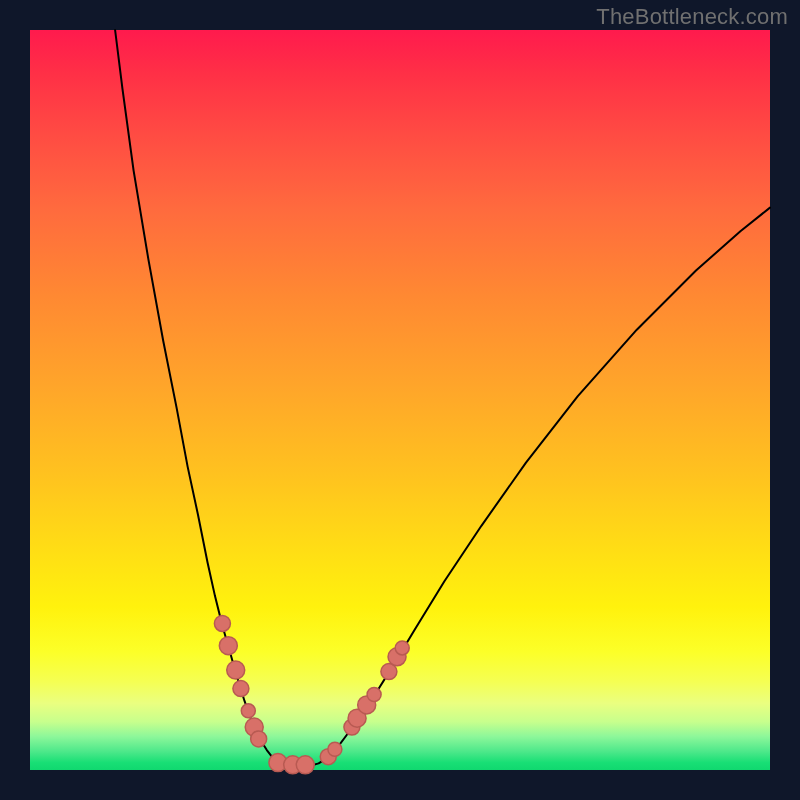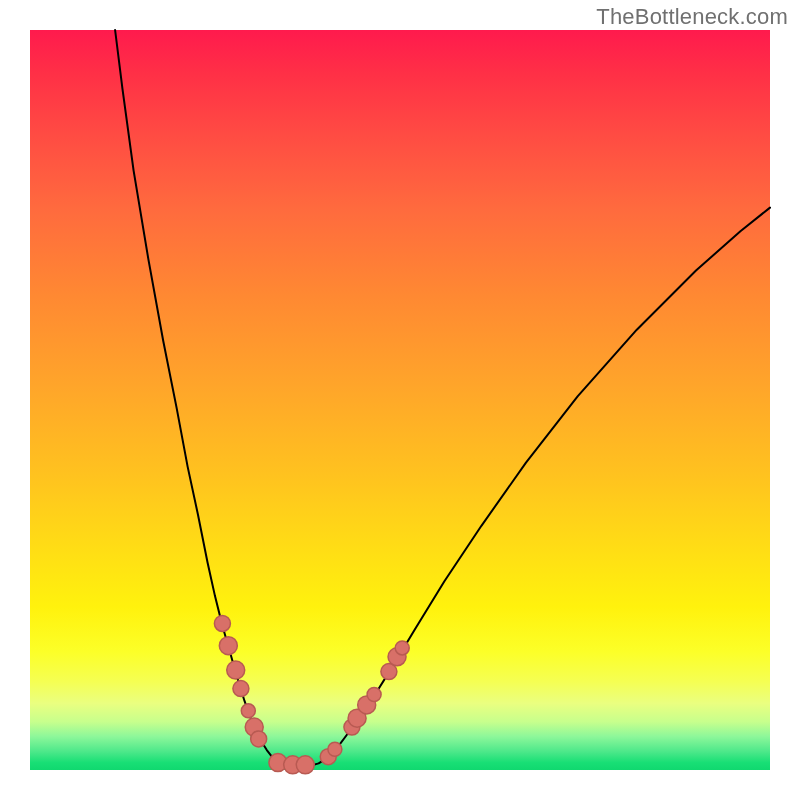--- a/index.html
+++ b/index.html
@@ -8,21 +8,21 @@
     width: 800px;
     height: 800px;
     background: #000;
     overflow: hidden;
     font-family: Arial, Helvetica, sans-serif;
   }
   .outer {
     position: relative;
     width: 800px;
     height: 800px;
-    background: #ffffff;
+    background: #0f172a;
   }
   .watermark {
     position: absolute;
     top: 4px;
     right: 12px;
     color: #707070;
     font-size: 22px;
     font-weight: 500;
     letter-spacing: 0.2px;
     z-index: 20;

